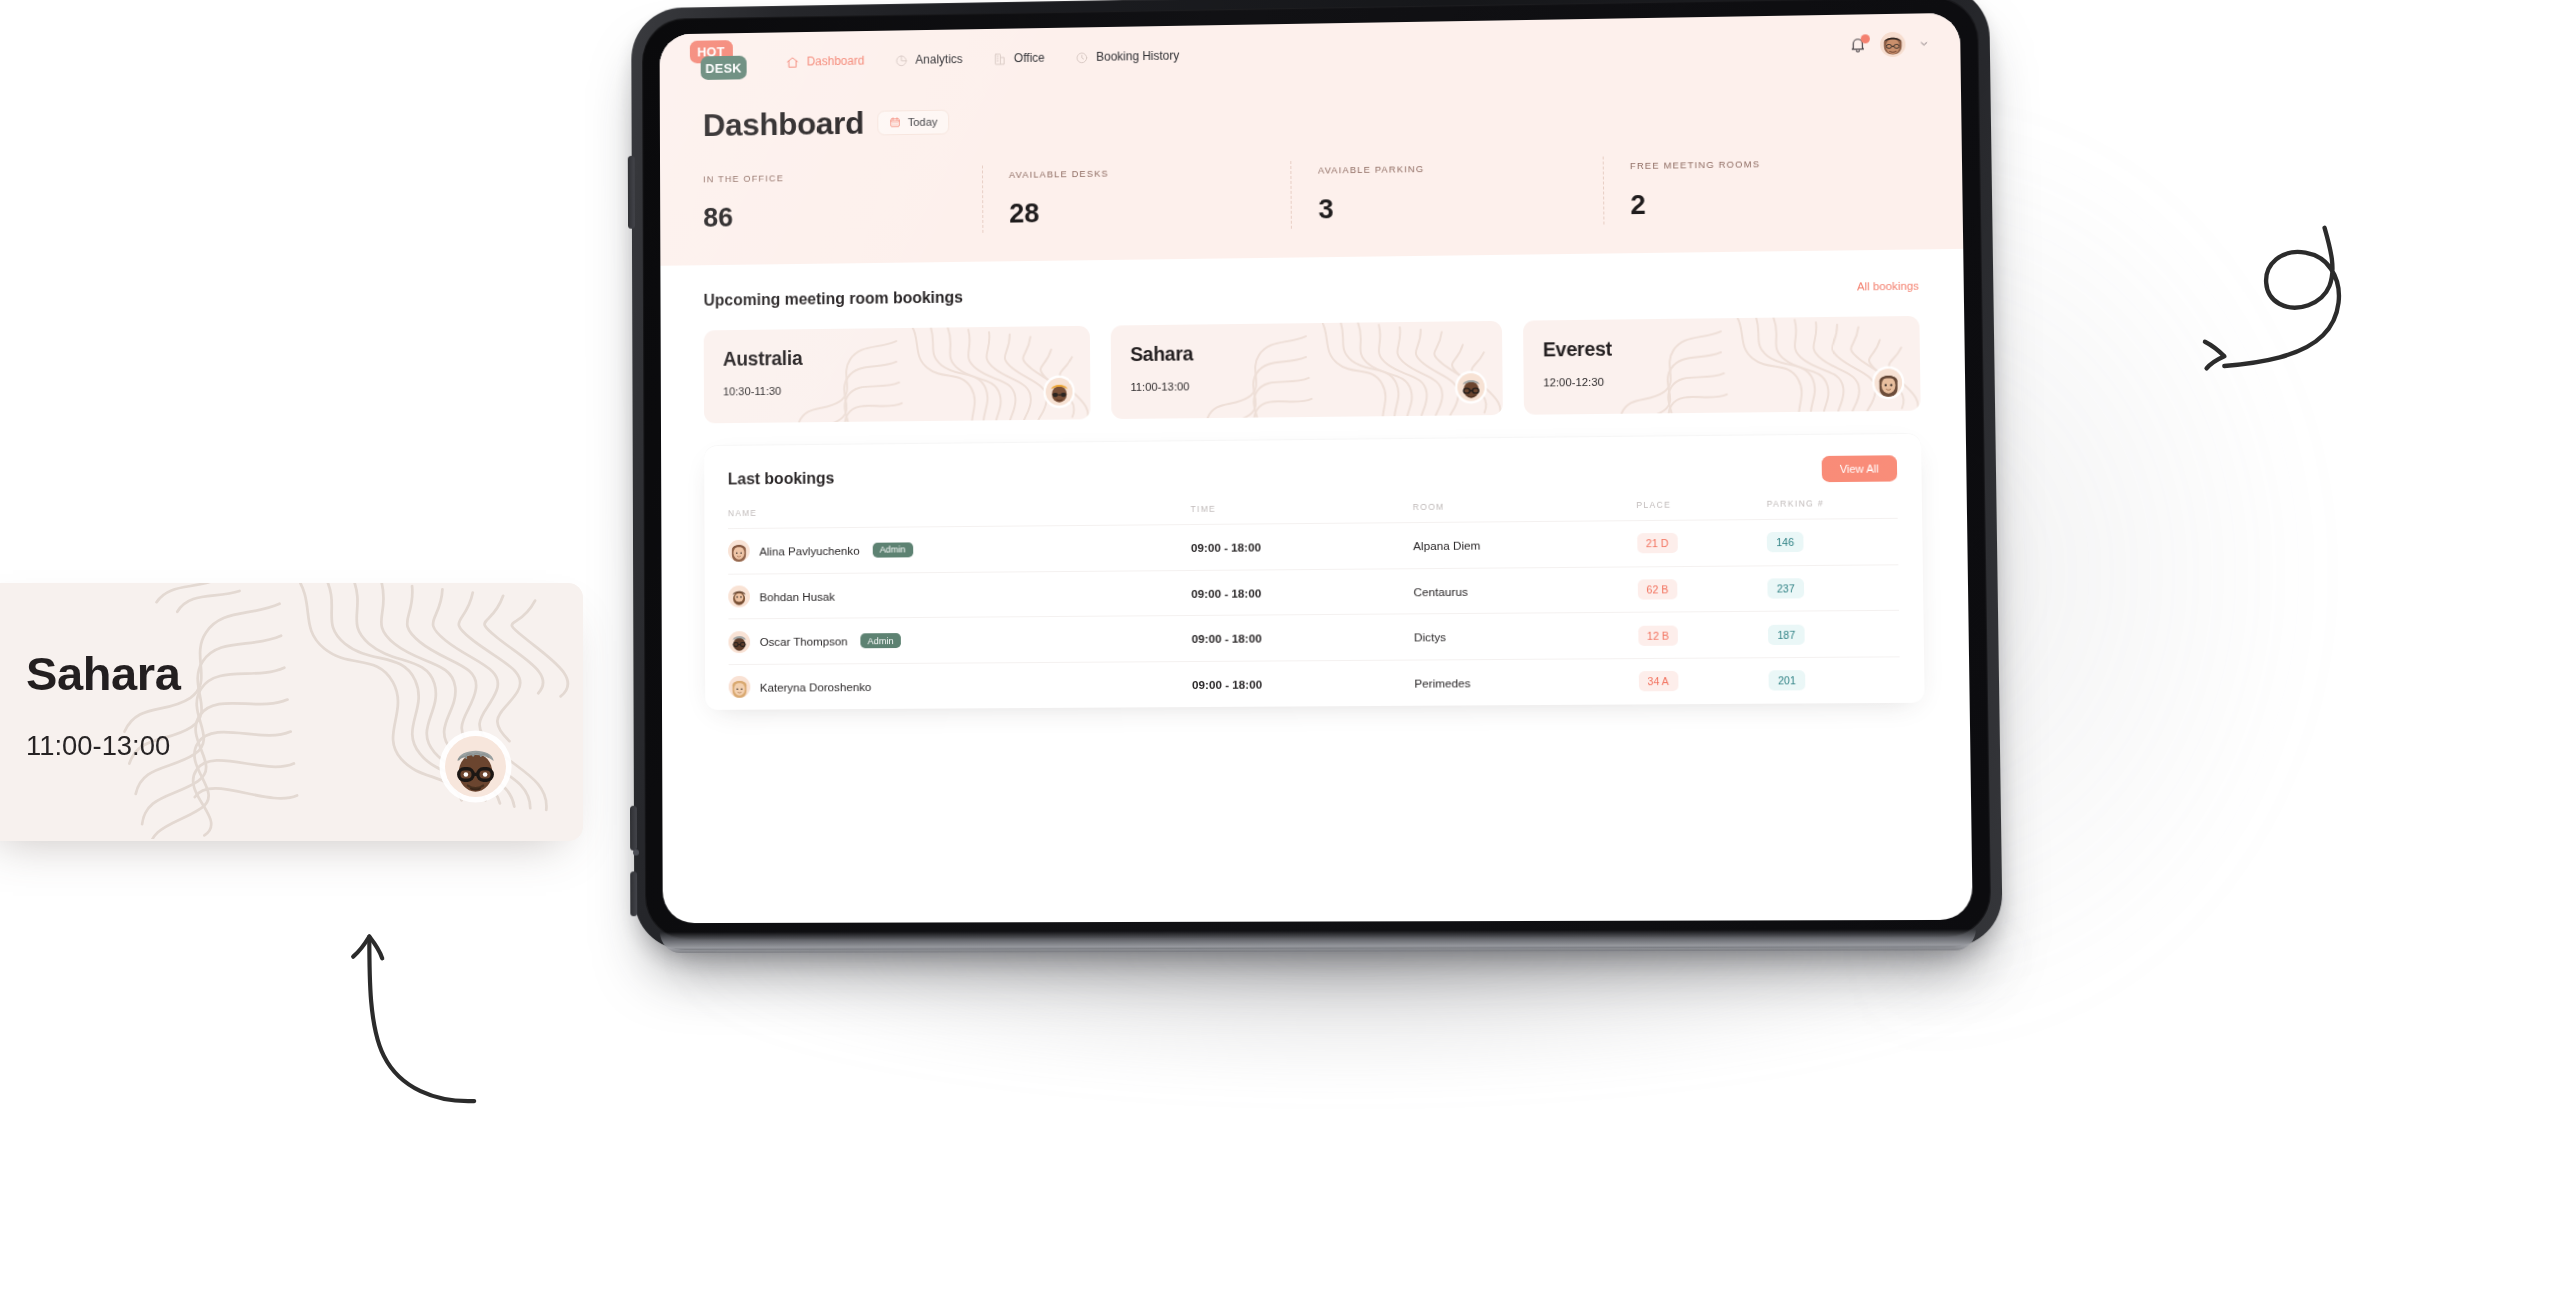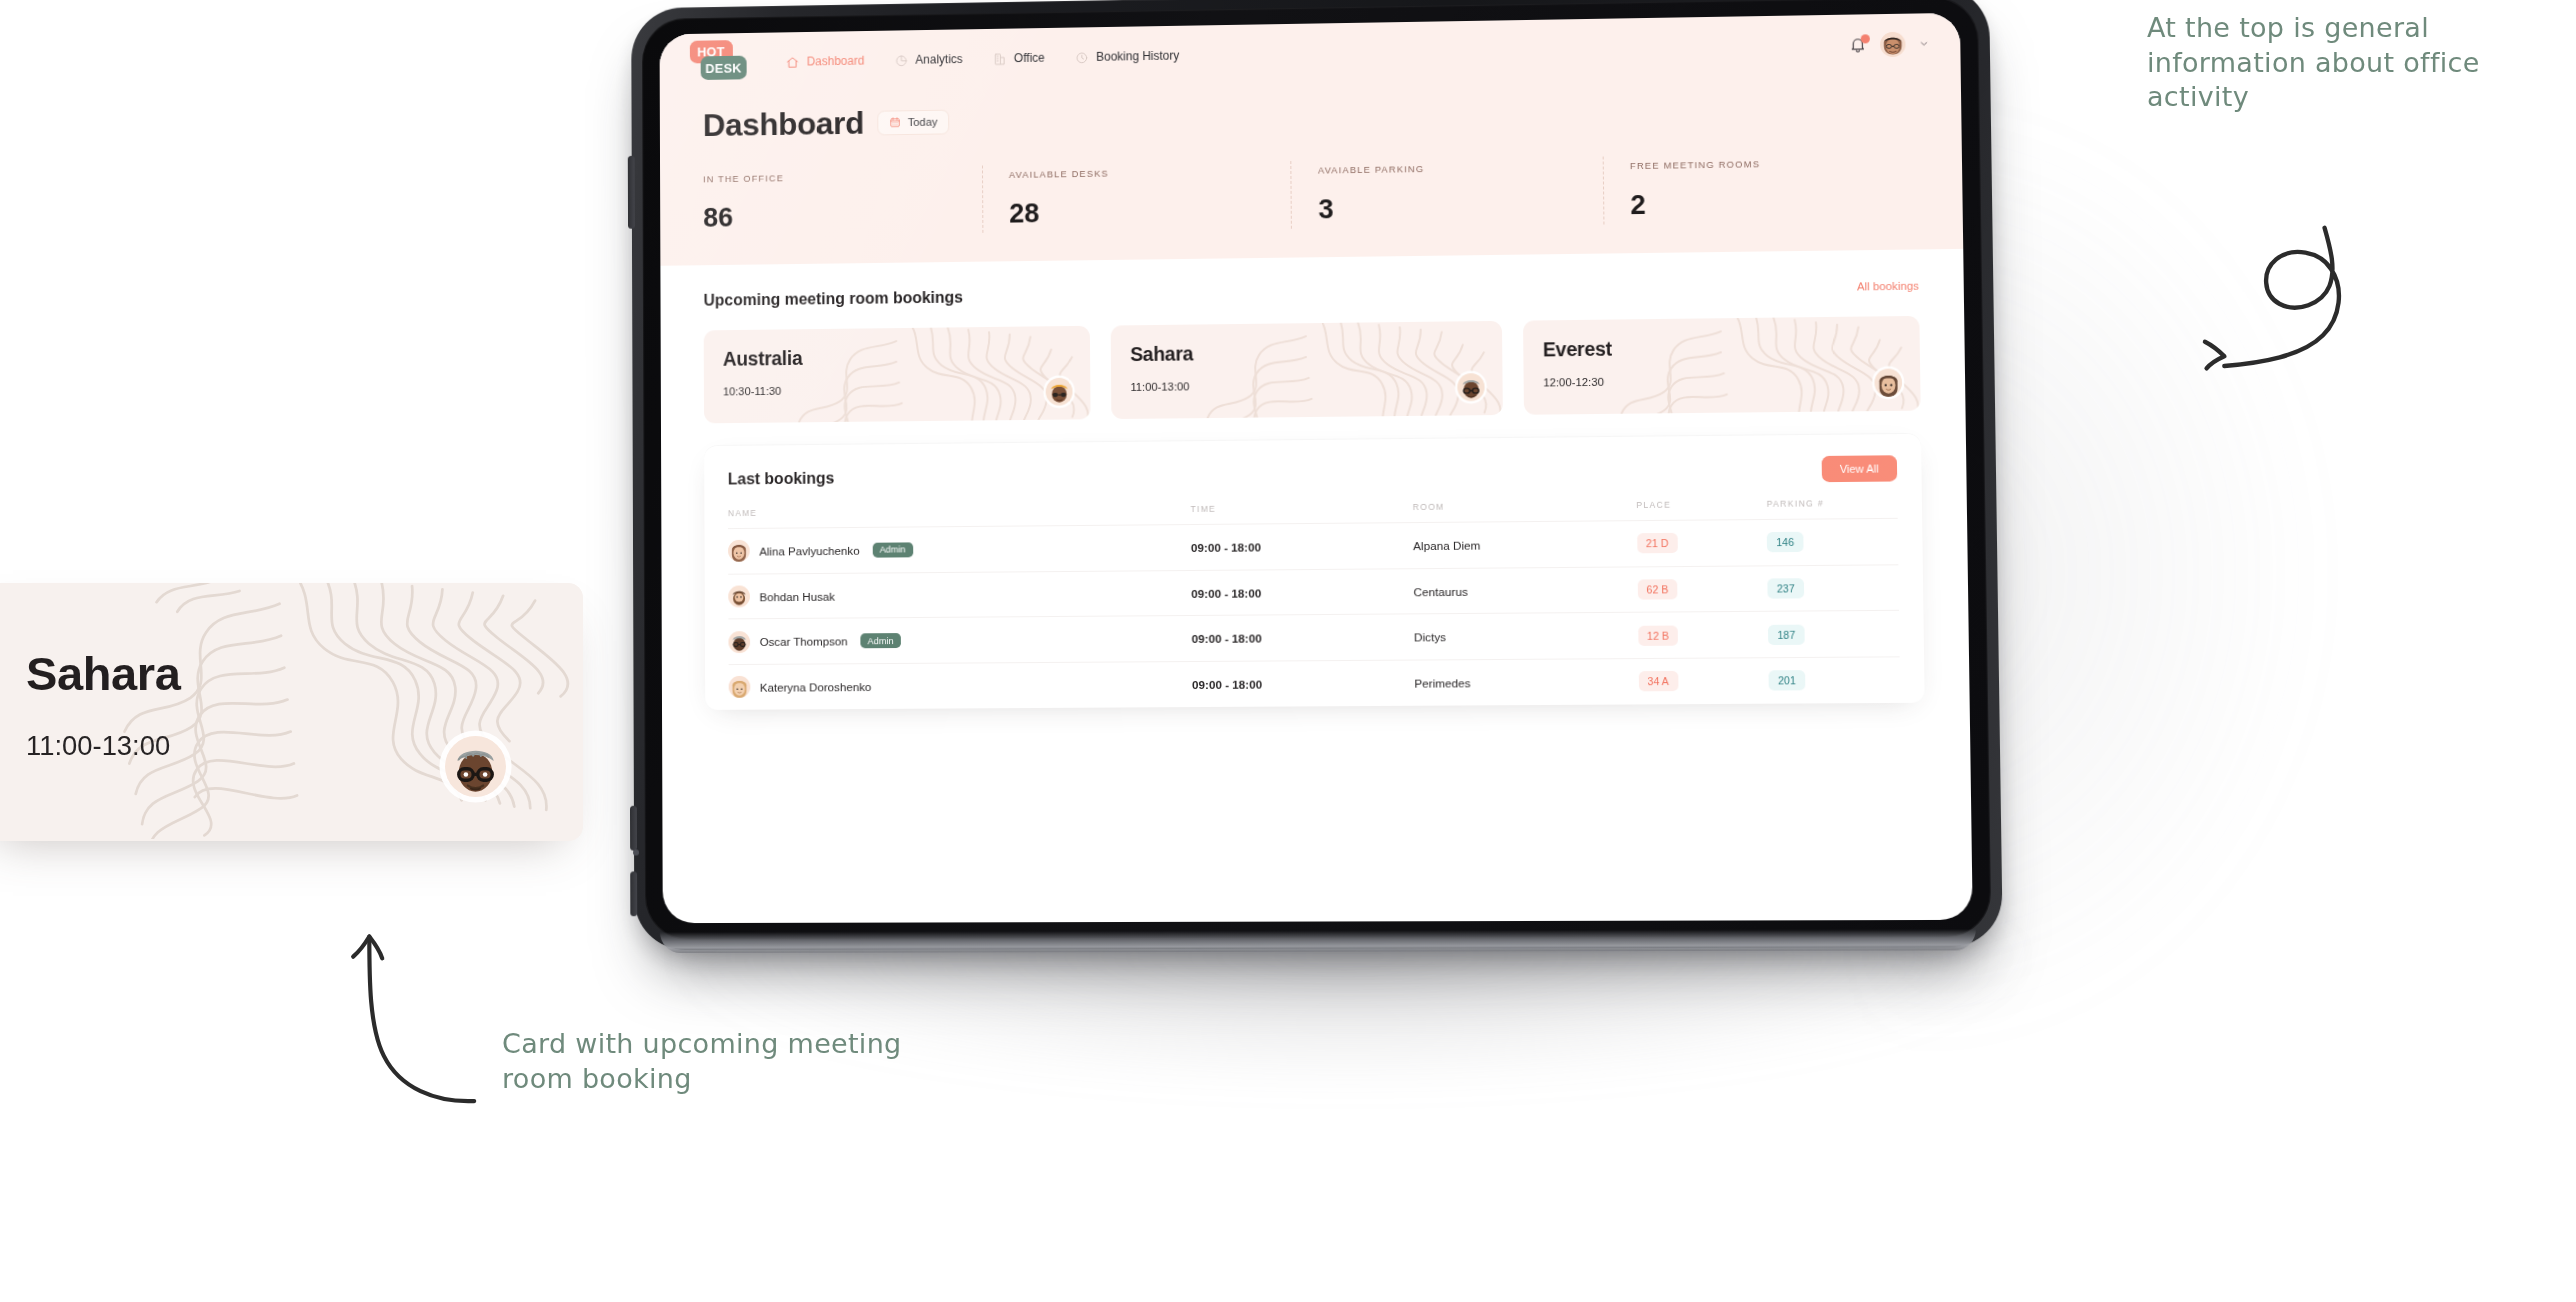--- a/index.html
+++ b/index.html
@@ -634,22 +634,20 @@
         <rect x="21.5" y="21.5" width="9.5" height="7.5" rx="3.7" fill="none" stroke="#1c1714" stroke-width="2.2"></rect>
         <path d="M18.5 25.2h3" stroke="#1c1714" stroke-width="2.2"></path>
         <circle cx="13.7" cy="25.2" r="1.5" fill="#fff"></circle>
         <circle cx="26.3" cy="25.2" r="1.5" fill="#fff"></circle>
         <path d="M15 32.5c3 2.2 7 2.2 10 0" stroke="#47301f" stroke-width="1.5" fill="none" stroke-linecap="round"></path>
         <path d="M17 34.5c2 .8 4 .8 6 0" stroke="#3a2619" stroke-width="1.2" fill="none" stroke-linecap="round"></path>
       </svg>
     </div>
   </div>
 
-  <div class="note note-top">At the top is general information about office activity</div>
-  <div class="note note-bottom">Card with upcoming meeting room booking</div>
 
   <div class="arrow" style="left:2074px; top:218px;">
     <svg width="291" height="178" viewBox="0 0 360 220" fill="none">
       <path d="M310 12c8 28 14 52 6 72-9 22-40 34-62 22-20-11-22-40-4-55 20-16 54-10 68 12 16 24 12 60-10 82-26 26-76 34-122 38" stroke="#2b2b2b" stroke-width="5.4" stroke-linecap="round" stroke-linejoin="round"></path>
       <path d="M186 171c-8-8-16-14-24-18M186 171c-9 4-17 9-22 15" stroke="#2b2b2b" stroke-width="5.4" stroke-linecap="round" stroke-linejoin="round"></path>
     </svg>
   </div>
 
   <div class="arrow" style="left:266px; top:872px;">
     <svg width="226" height="242" viewBox="0 0 280 300" fill="none">

